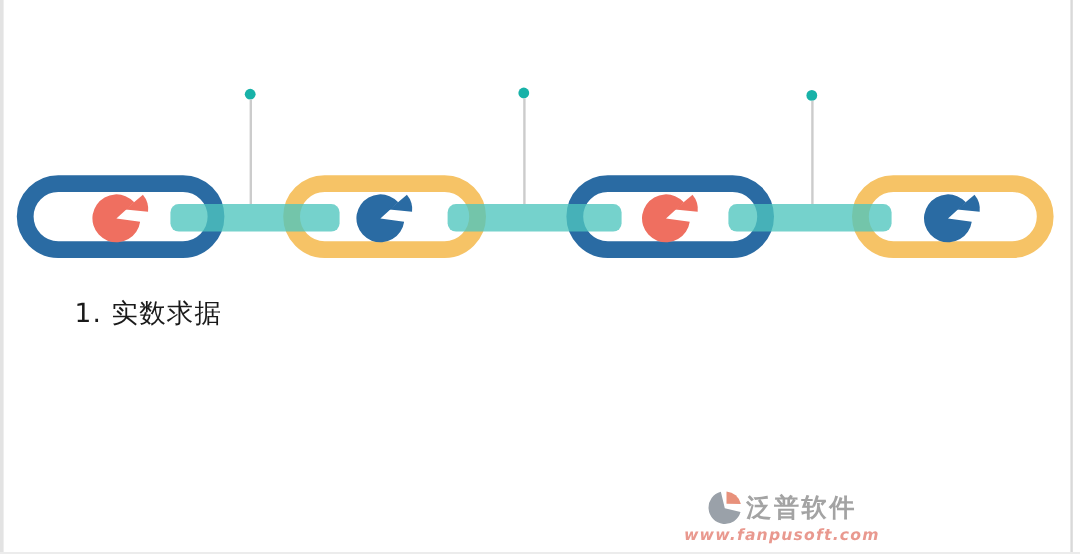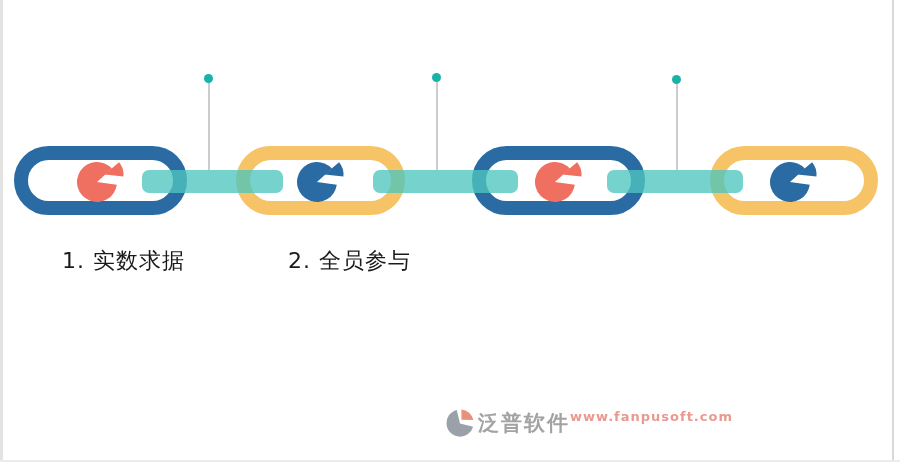--- a/index.html
+++ b/index.html
@@ -61,28 +61,28 @@
     letter-spacing:1px;white-space:nowrap;
   }
   #lab1{left:62px;}
   #lab2{left:288px;}
   #lab3{left:485px;}
   #lab4{left:757px;}
 
   
   .watermark{
     position:absolute;right:12px;top:408px;
-    display:flex;align-items:flex-start;
+    display:flex;flex-direction:column;align-items:center;
   }
   .wm-row{display:flex;align-items:center;gap:3px;}
   .wm-brand{
     font-size:21px;font-weight:bold;color:#a3a3a3;letter-spacing:2px;
   }
   .wm-url{
-    font-size:13px;font-weight:bold;color:#e9998f;letter-spacing:1px;margin-top:1px;
+    font-size:13px;font-weight:bold;color:#e9998f;letter-spacing:1px;margin-top:1px;font-style:italic;
   }
 </style>
 </head>
 <body>
 
 <div class="page">
 
   <div class="edge edge-left"></div>
   <div class="edge edge-right"></div>
   <div class="edge edge-bottom"></div>
@@ -123,21 +123,20 @@
       <path d="M21 24 L40.8 26.8 A20 20 0 1 1 35.9 10.6 Z"></path>
       <path d="M28.5 16.5 L47.4 18.5 A19 19 0 0 0 43.1 4.3 Z"></path>
     </svg>
   </div>
 
   <div class="bar" id="bar1"></div>
   <div class="bar" id="bar2"></div>
   <div class="bar" id="bar3"></div>
 
   <div class="step-label" id="lab1">1. 实数求据</div>
-  <div class="step-label" id="lab2">2. 全员参与</div>
 
   <div class="watermark">
     <div class="wm-row">
       <svg viewBox="0 0 32 32" width="30" height="30">
         <path d="M12.5 2 A14.5 14.5 0 1 0 30 20 L16 16.5 Z" fill="#9aa1a9"></path>
         <path d="M17.5 1.6 A14.5 14.5 0 0 1 30.3 12.8 L17.5 12.5 Z" fill="#e8917b"></path>
       </svg>
       <span class="wm-brand">泛普软件</span>
     </div>
     <span class="wm-url">www.fanpusoft.com</span>

